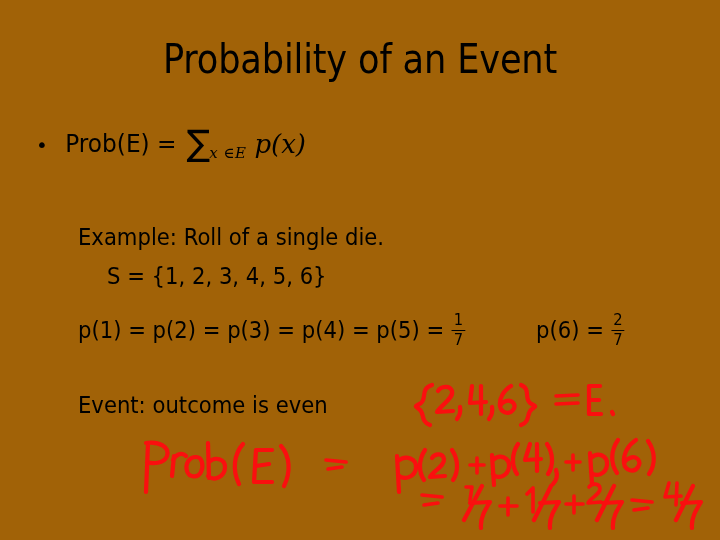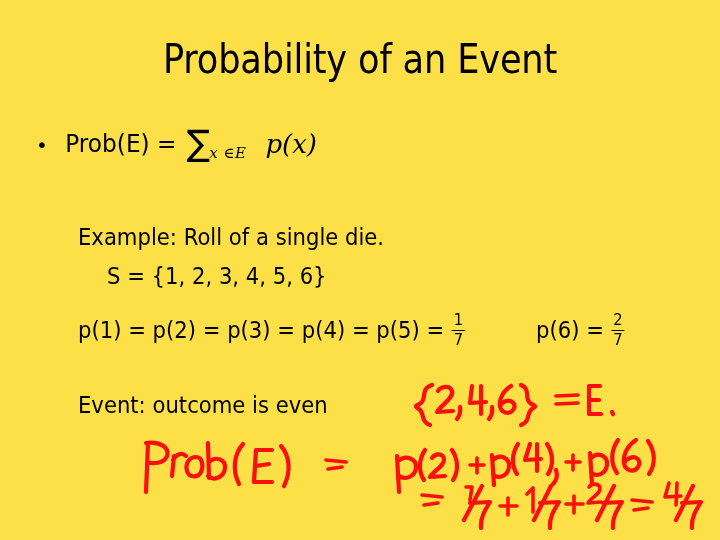--- a/index.html
+++ b/index.html
@@ -7,21 +7,21 @@
     padding: 0;
     background: #ffffff;
   }
   body {
     font-family: "Liberation Sans", sans-serif;
   }
   #slide {
     position: relative;
     width: 720px;
     height: 540px;
-    background: #fde047;
+    background: #a16207;
     overflow: hidden;
   }
 
   
   .slide-title {
     position: absolute;
     left: 0;
     top: 36px;
     width: 720px;
     text-align: center;
@@ -93,21 +93,21 @@
     position: relative;
     top: 6px;
     left: -1px;
     letter-spacing: 0.5px;
     text-align: right;
   }
   .px-term {
     font-size: 26px;
     font-style: italic;
     font-family: "DejaVu Serif", "Liberation Serif", serif;
-    margin-left: 18px;
+    margin-left: 7px;
     position: relative;
     top: 1px;
   }
 
   .line-example { left: 78px; top: 224px; }
   .line-sample  { left: 107px; top: 263px; }
   .line-prob    { left: 78px;  top: 313px; }
   .line-p6      { left: 536px; top: 313px; }
   .line-event   { left: 78px;  top: 392px; }
 

